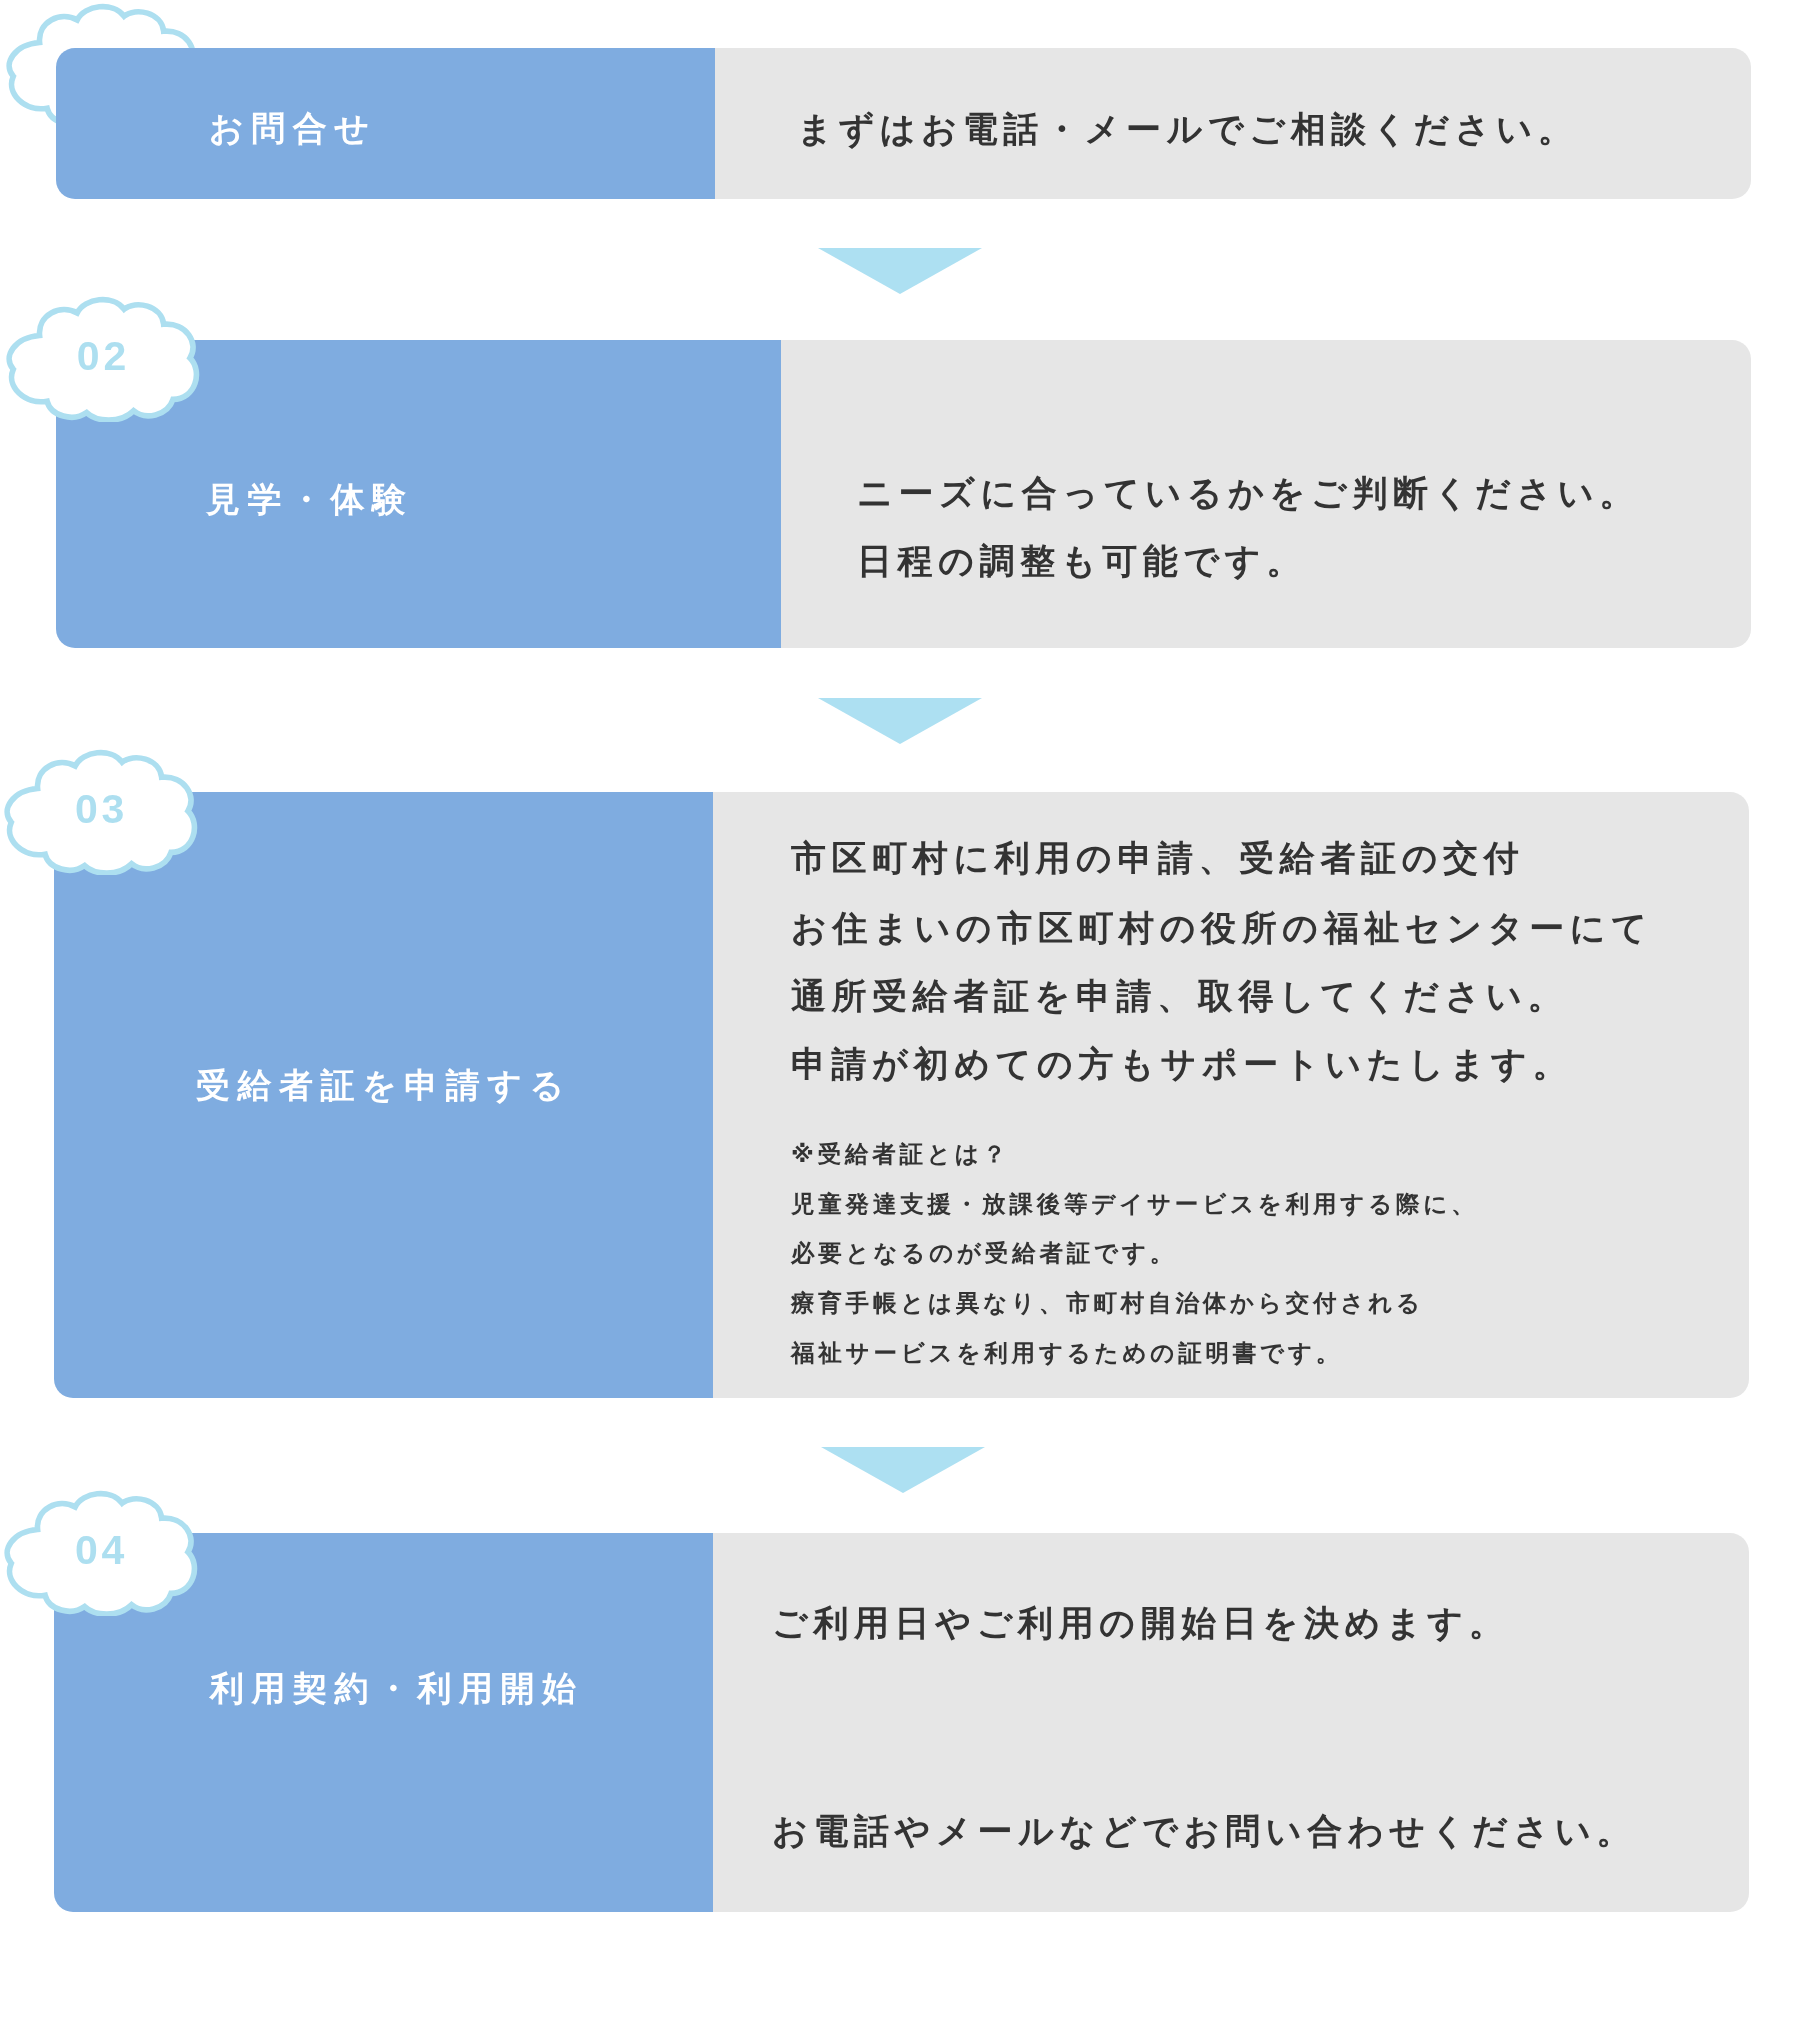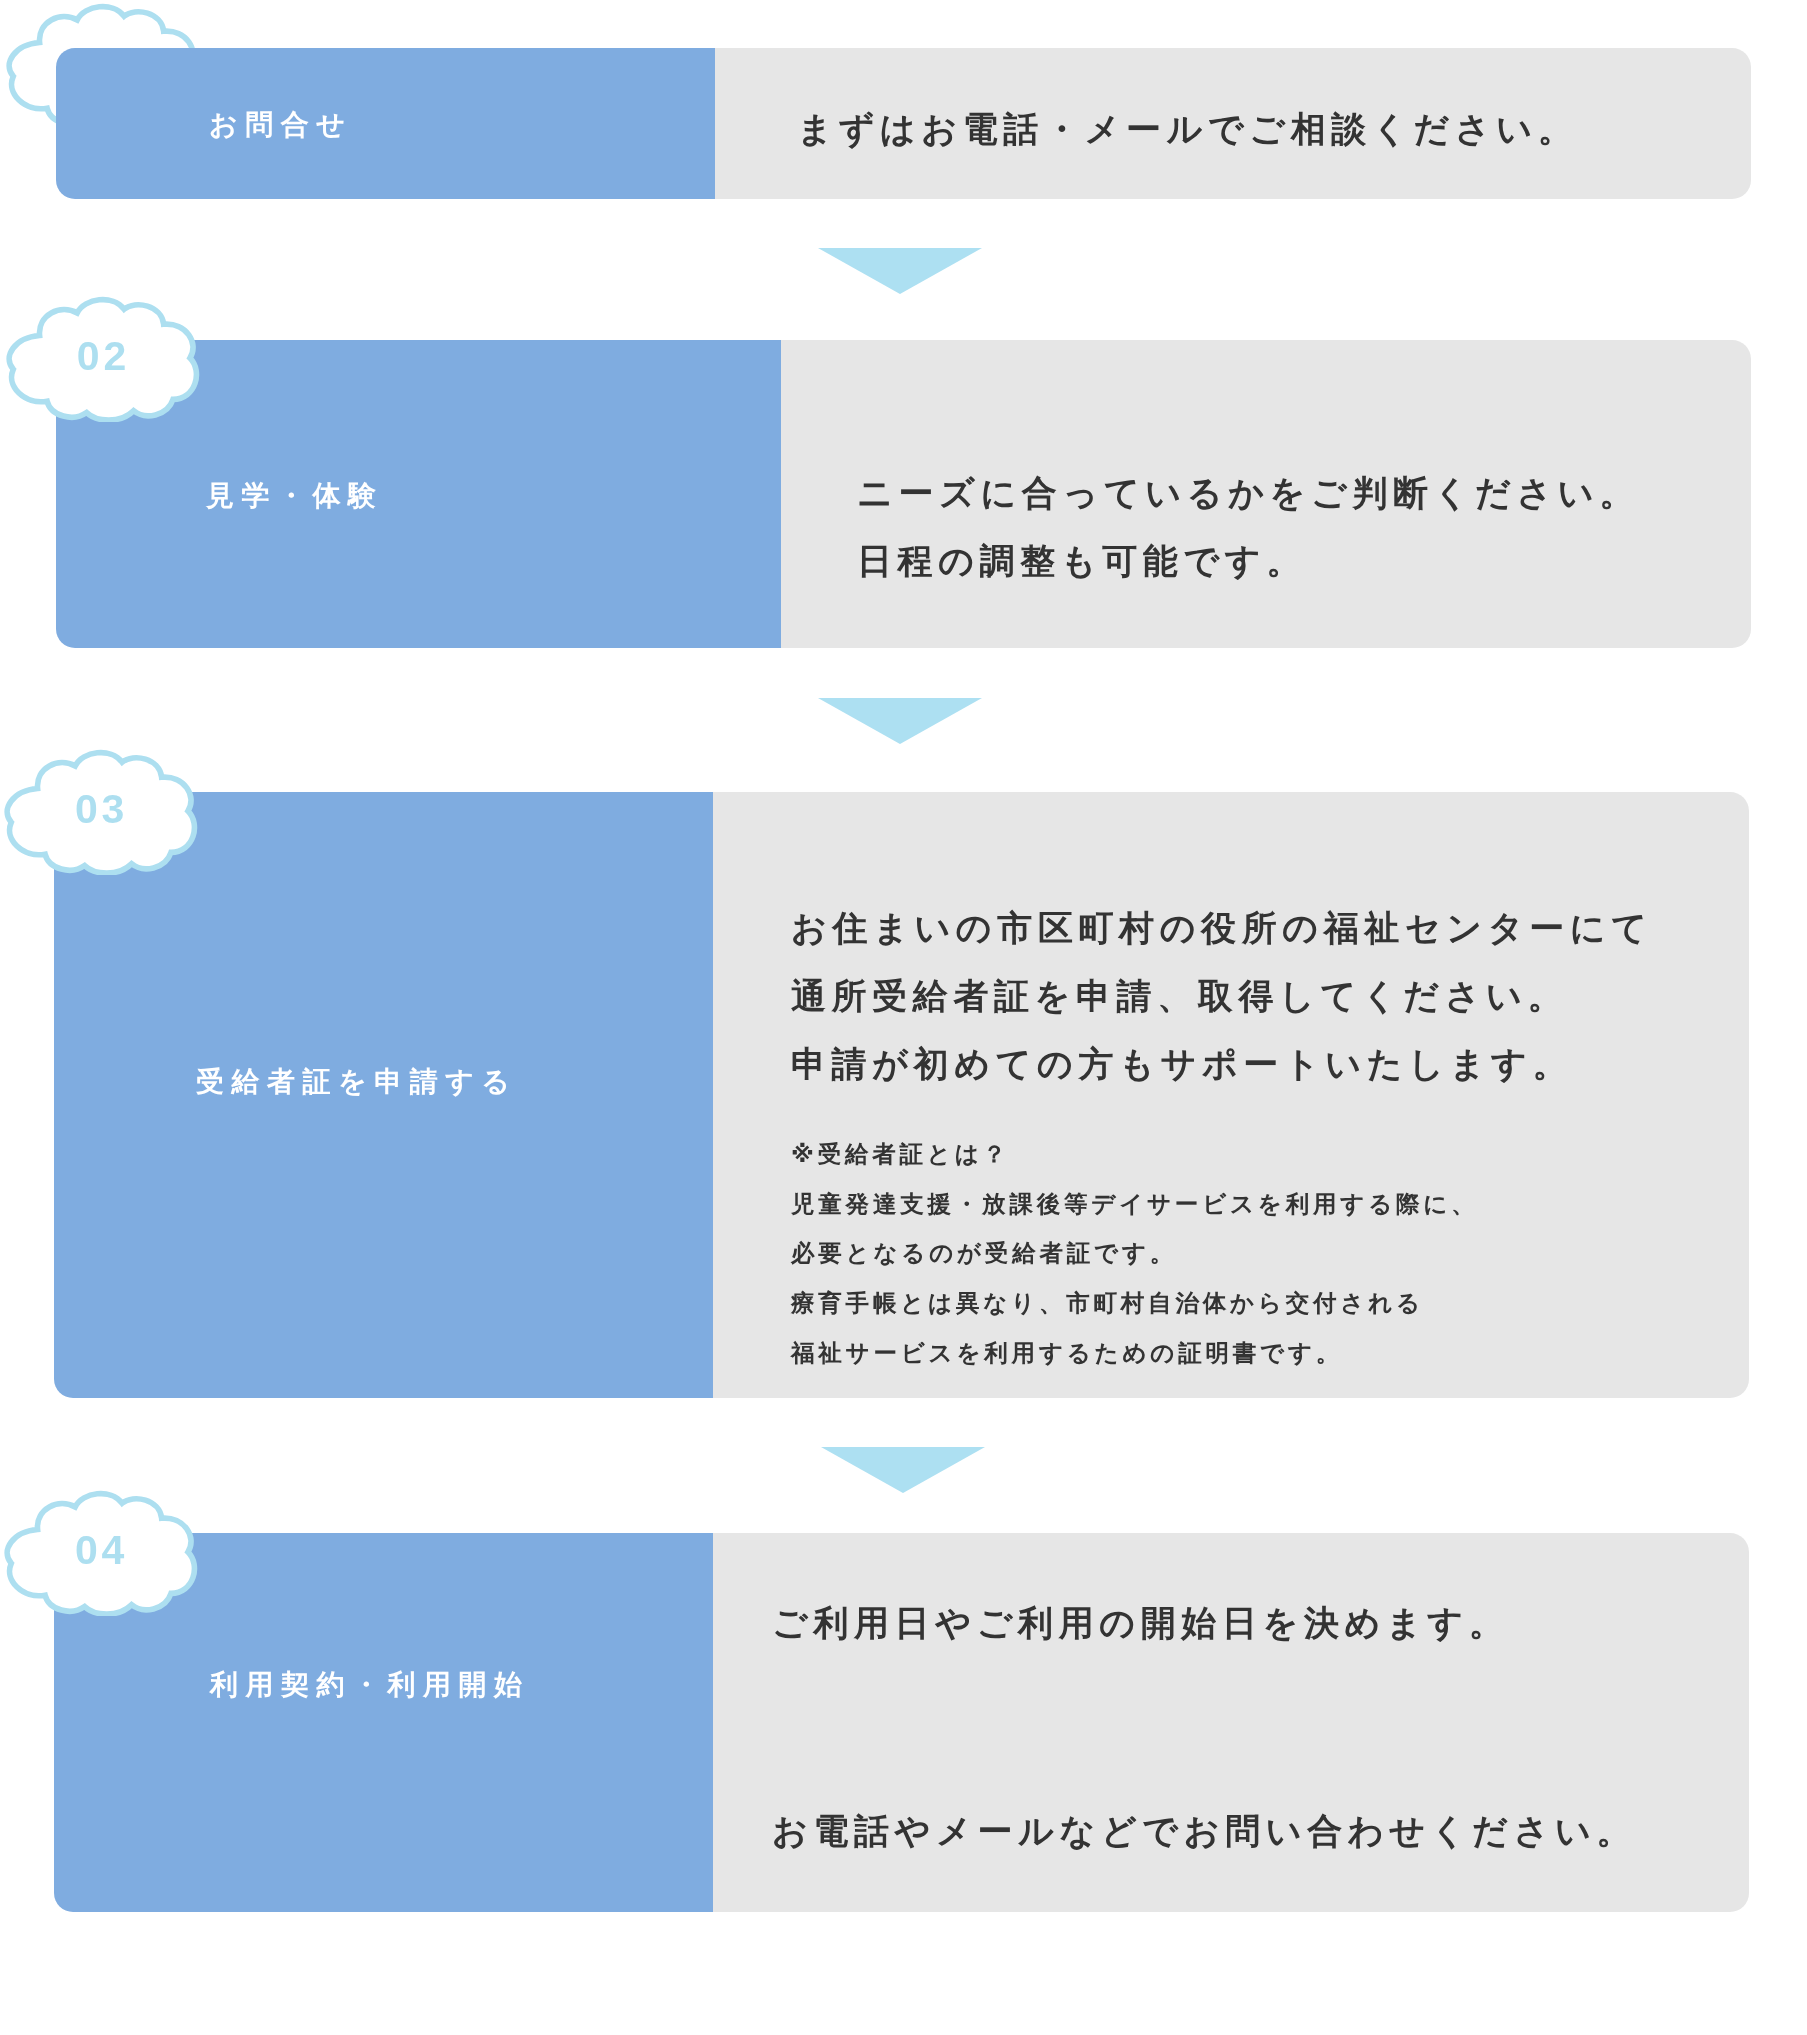--- a/index.html
+++ b/index.html
@@ -1,21 +1,21 @@
 <!DOCTYPE html>
 <html style="font-size:15px"><head>
 <meta charset="utf-8">
 <style>
   html, body { margin: 0; padding: 0; background: #ffffff; }
   body { width: 1808px; height: 2036px; position: relative; overflow: hidden;
          font-family: "DejaVu Sans", "Liberation Sans", sans-serif; }
   .card { position: absolute; border-radius: 19px; overflow: hidden; display: flex; }
   .card-left { background: #7FACE0; height: 100%; position: relative; flex: none; }
   .card-right { background: #E6E6E6; height: 100%; flex: 1; position: relative; }
-  .title { position: absolute; color: #ffffff; font-size: 28px; letter-spacing: 7.5px; white-space: nowrap; font-weight: bold; }
+  .title { position: absolute; color: #ffffff; font-size: 34px; letter-spacing: 7.5px; white-space: nowrap; font-weight: bold; }
   .body-line { position: absolute; color: #333333; font-size: 35px; letter-spacing: 5.6px; white-space: nowrap; font-weight: bold; line-height: 1; }
   .note-line { position: absolute; color: #333333; font-size: 23.5px; letter-spacing: 3.8px; white-space: nowrap; font-weight: bold; line-height: 1; }
   .cloud { position: absolute; width: 203px; height: 126px; }
   .cloud svg { position: absolute; left: 0; top: 0; }
   .cloud-num { position: absolute; left: 0; width: 203px; text-align: center; top: 40px; font-size: 41px; color: #ADDFF0; font-weight: bold; letter-spacing: 3.8px; line-height: 1; font-family: Liberation Sans, sans-serif; }
   .arrow { position: absolute; width: 0; height: 0; border-left: 82px solid transparent; border-right: 82px solid transparent; border-top: 46px solid #ADE0F2; }
 </style>
 </head>
 <body>
 
@@ -52,20 +52,21 @@
   <div class="cloud-num">02</div>
 </div>
 
 <div class="arrow" style="left:818px; top:698px;"></div>
 
 <div class="card" style="left:54px; top:792px; width:1695px; height:606px;">
   <div class="card-left" style="width:659px;">
     <div class="title" style="left:142px; top:271px;">受給者証を申請する</div>
   </div>
   <div class="card-right">
+    <div class="body-line" style="left:78px; top:49px;">市区町村に利用の申請、受給者証の交付</div>
     <div class="body-line" style="left:78px; top:119px;">お住まいの市区町村の役所の福祉センターにて</div>
     <div class="body-line" style="left:78px; top:187px;">通所受給者証を申請、取得してください。</div>
     <div class="body-line" style="left:78px; top:255px;">申請が初めての方もサポートいたします。</div>
     <div class="note-line" style="left:78px; top:351px;">※受給者証とは？</div>
     <div class="note-line" style="left:78px; top:401px;">児童発達支援・放課後等デイサービスを利用する際に、</div>
     <div class="note-line" style="left:78px; top:450px;">必要となるのが受給者証です。</div>
     <div class="note-line" style="left:78px; top:500px;">療育手帳とは異なり、市町村自治体から交付される</div>
     <div class="note-line" style="left:78px; top:550px;">福祉サービスを利用するための証明書です。</div>
   </div>
 </div>

